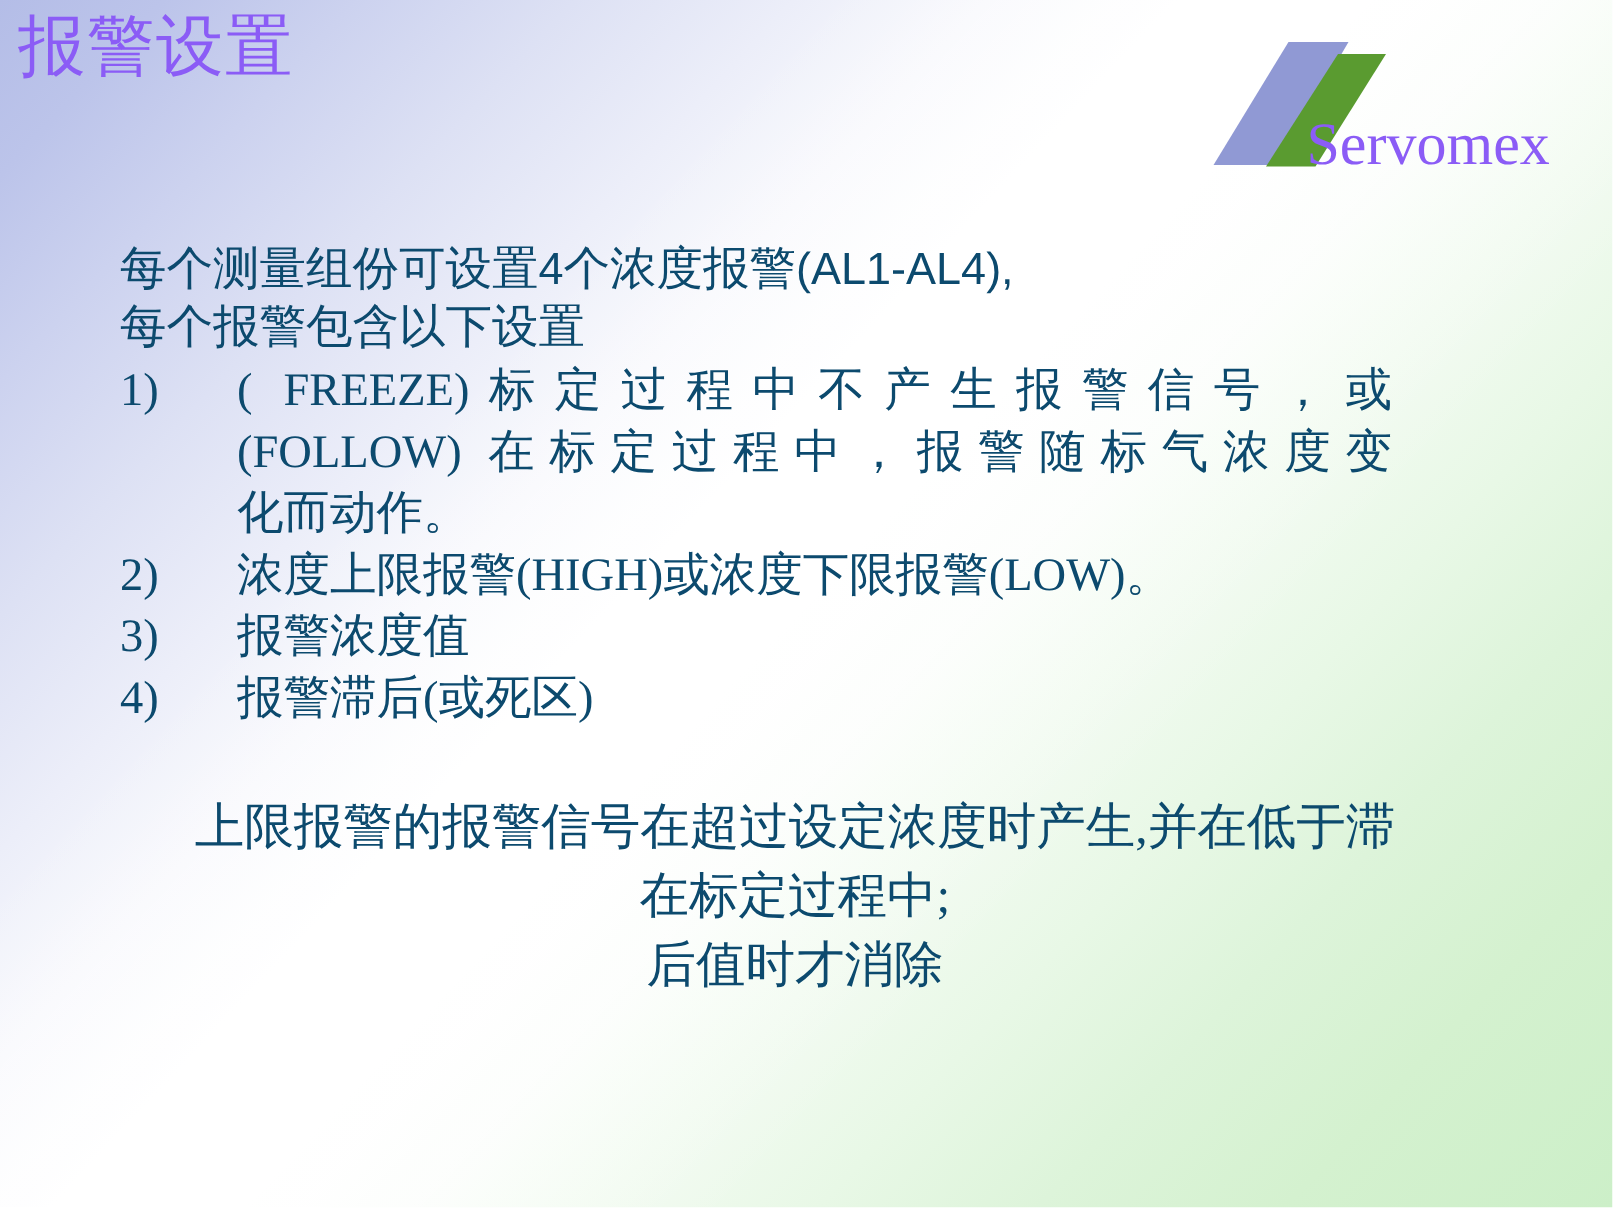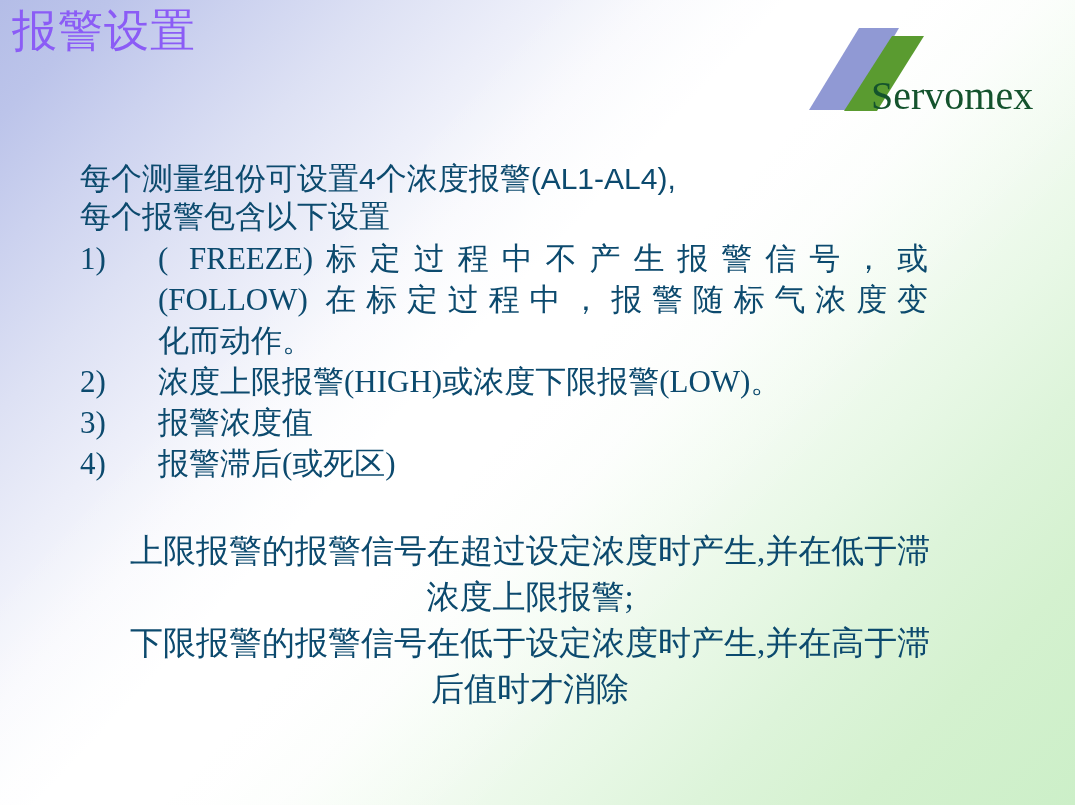--- a/index.html
+++ b/index.html
@@ -83,21 +83,21 @@
     width: 278px;
     height: 108px;
   }
   .logo svg { display: block; }
   .logo-text {
     position: absolute;
     left: 82px;
     top: 58px;
     font-family: "Liberation Serif", "DejaVu Serif", serif;
     font-size: 40px;
-    color: #14532d;
+    color: #8b5cf6;
     letter-spacing: 0px;
     white-space: nowrap;
   }
 
   
   .body-block {
     position: absolute;
     left: 80px;
     top: 160px;
     width: 900px;
@@ -221,23 +221,22 @@
           <span class="item-text">
             <span class="l-plain"> 报警滞后(或死区)</span>
           </span>
         </li>
 
       </ul>
 
       <div class="para-block">
         <p>
           <span class="pline">上限报警的报警信号在超过设定浓度时产生,并在低于滞</span>
-          <span class="pline">浓度上限报警;</span>
+          <span class="pline">在标定过程中;</span>
         </p>
         <p>
-          <span class="pline">下限报警的报警信号在低于设定浓度时产生,并在高于滞</span>
           <span class="pline">后值时才消除</span>
         </p>
       </div>
 
     </div>
   </div>
 </div>
 
 </body></html>

